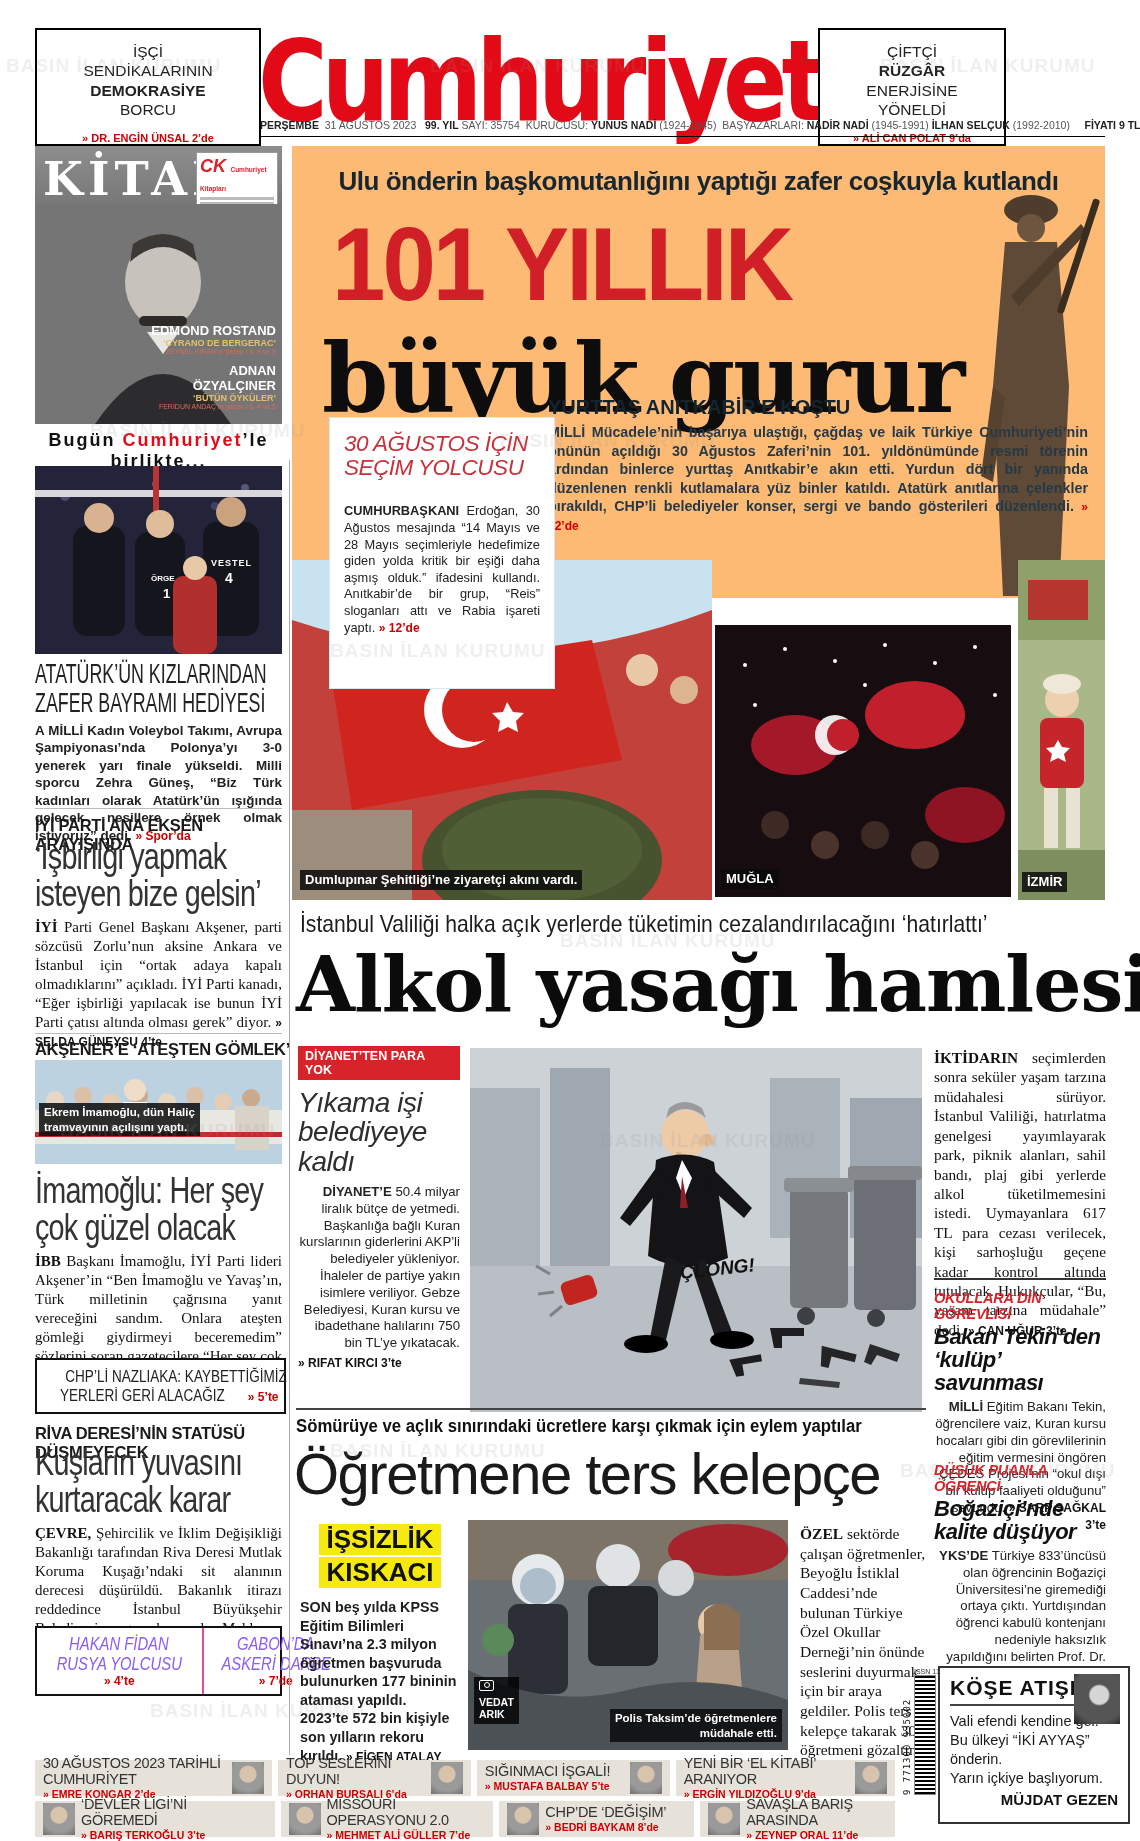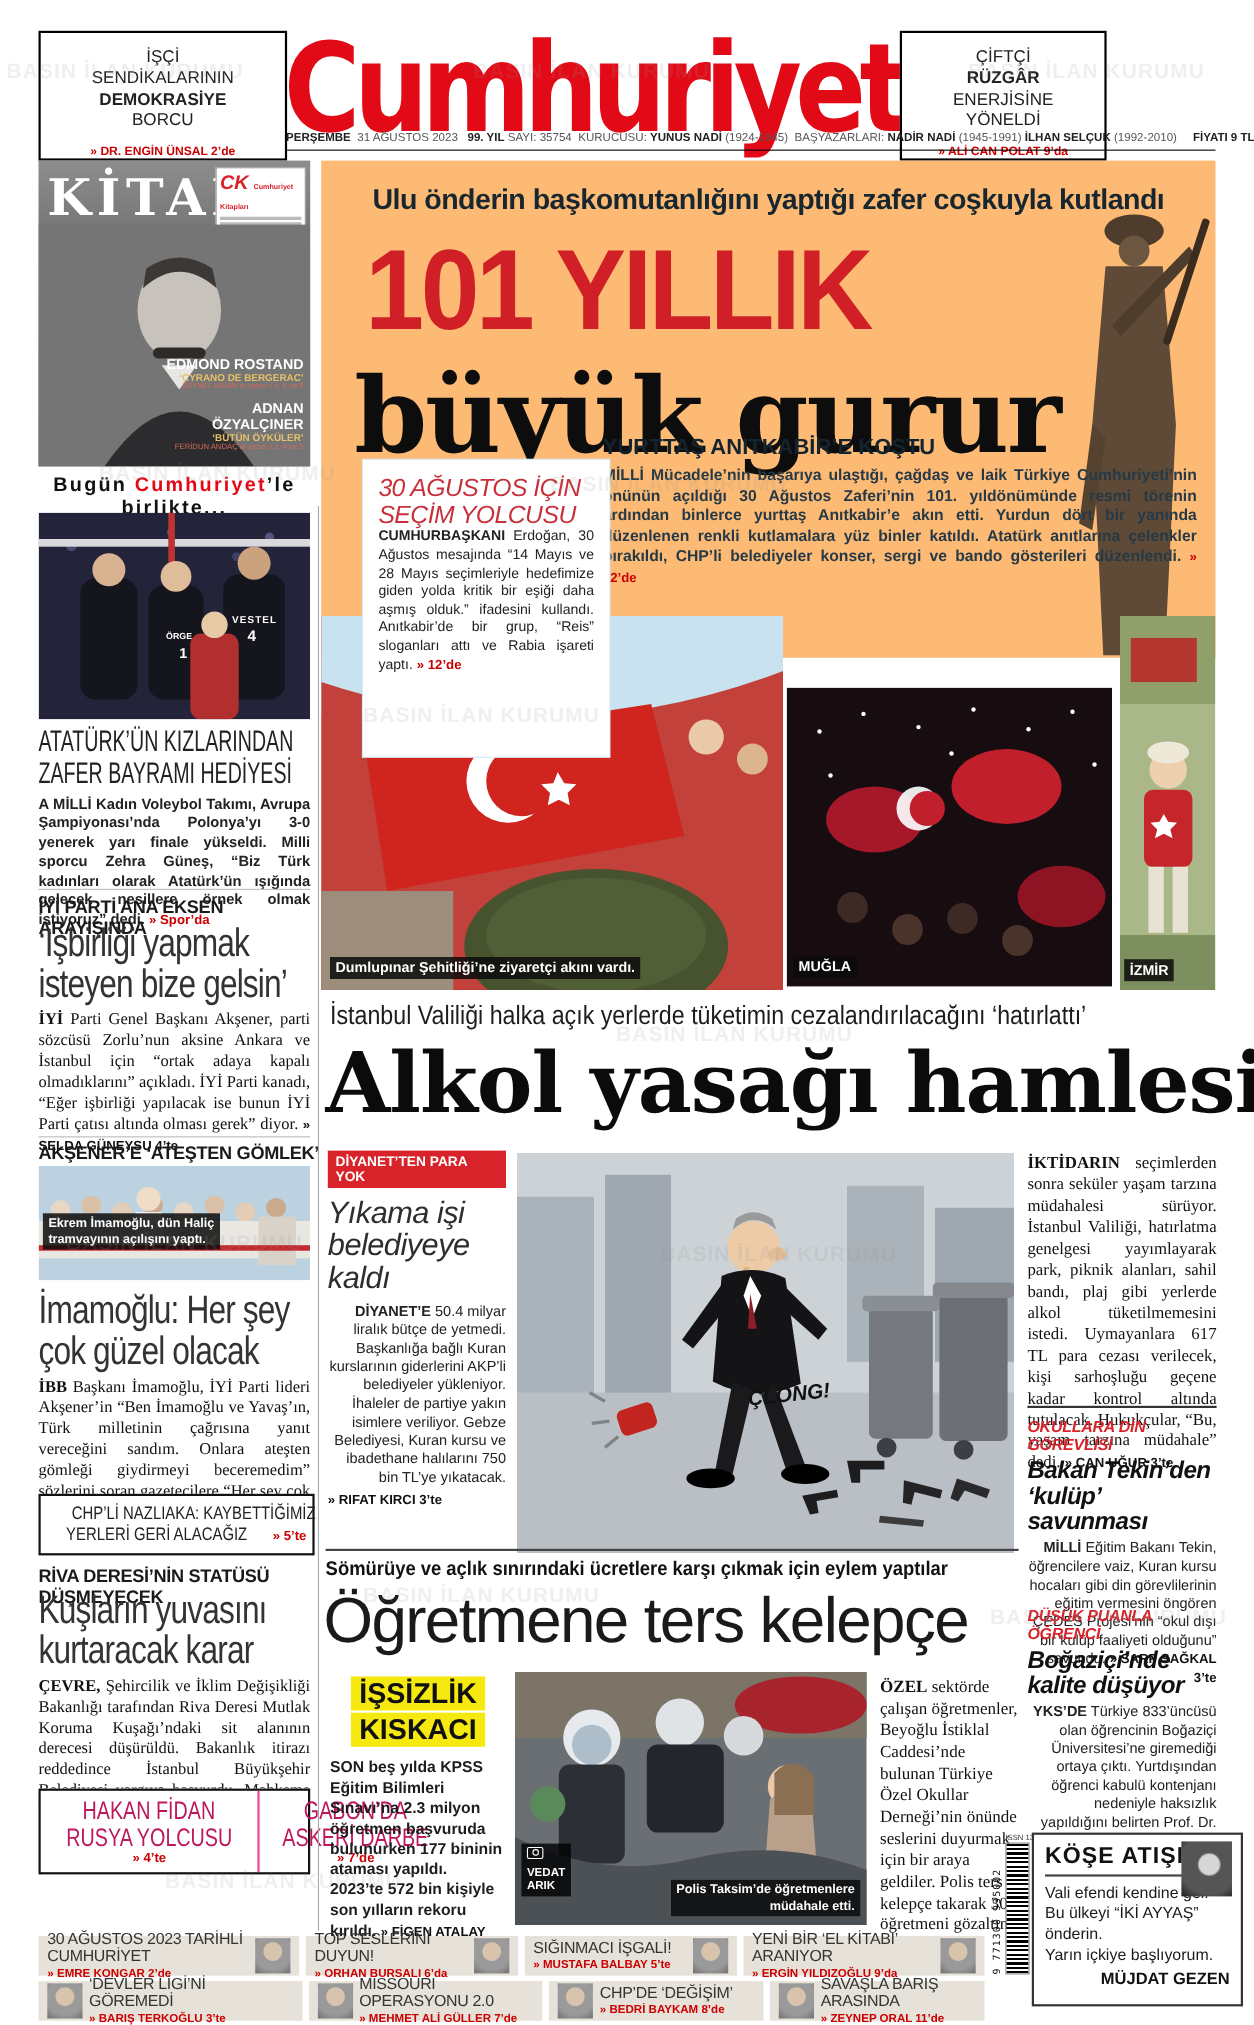--- a/index.html
+++ b/index.html
@@ -62,21 +62,21 @@
   .cap-big{font-size:13px;}
   
   .lead-blue{background:#fdba74;}
   .lead-kicker{font-size:26px;font-weight:bold;color:#18262f;text-align:center;letter-spacing:-0.5px;}
   .lead-red{font-family:"Liberation Sans",sans-serif;font-weight:900;font-size:96px;color:#d01f26;
             letter-spacing:-3px;line-height:1;transform:scaleY(1.08);transform-origin:0 0;white-space:nowrap;}
   .lead-black{font-family:"DejaVu Serif",serif;font-weight:bold;font-size:95px;color:#0d0d0d;
               letter-spacing:-2px;line-height:1;white-space:nowrap;}
   .lead-card{background:#fff;padding:14px 14px 10px 14px;box-shadow:0 0 0 1px #d6e6f2;}
   .card-title{color:#c8303c;font-size:22.5px;font-style:italic;line-height:1.05;letter-spacing:-0.5px;}
-  .card-body{font-size:12.8px;line-height:1.3;color:#222;text-align:justify;margin-top:0;}
+  .card-body{font-size:12.8px;line-height:1.3;color:#222;text-align:justify;margin-top:24px;}
   .lead-right-title{font-size:20px;font-weight:bold;color:#14242f;}
   .lead-right-body{font-size:14.3px;font-weight:bold;color:#263947;line-height:1.3;text-align:justify;margin-top:4px;}
   
   .alkol-kicker{font-size:24px;color:#1c1c1c;}
   .alkol-kicker .ln{display:inline-block;transform:scaleX(.88);transform-origin:0 50%;white-space:nowrap;}
   .alkol-head{font-family:"DejaVu Serif",serif;font-weight:bold;font-size:76px;color:#0b0b0b;
               letter-spacing:-1px;white-space:nowrap;}
   .redlabel{display:inline-block;background:#d8232a;color:#fff;font-weight:bold;font-size:12.5px;padding:3px 7px;}
   .ital-head{font-size:28px;font-style:italic;color:#2e2e2e;line-height:1.05;letter-spacing:-0.5px;}
   .smallbody{font-size:13.2px;line-height:1.27;color:#222;text-align:right;}
@@ -108,21 +108,21 @@
   .cell{background:#e7e2d9;display:flex;align-items:center;gap:6px;padding:2px 8px;height:36px;box-sizing:border-box;}
   .cell .ct{flex:1;}
   .cell .title{font-size:14.5px;color:#333;letter-spacing:-0.3px;line-height:1.05;display:block;}
   .cell .sig-red{font-size:10.5px;display:block;margin-top:1px;}
   .av{width:32px;height:32px;flex:0 0 32px;
       background:radial-gradient(circle at 50% 38%,#d8c3ac 0 8px,#9a9a9a 9px 65%,#6f6f6f);}
   
   .minibox{border:2px solid #111;display:flex;text-align:center;background:#fff;}
   .minibox .half{flex:1;padding:6px 2px;}
   .minibox .half+.half{border-left:2px solid #ec4899;}
-  .minibox .mcaps{font-size:23px;color:#be185d;line-height:1.05;}
+  .minibox .mcaps{font-size:19px;color:#8b5cf6;line-height:1.05;font-style:italic;}
   .minibox .mcaps .ln{display:inline-block;transform:scaleX(.78);transform-origin:50% 50%;white-space:nowrap;}
   .nazbox{border:2px solid #111;text-align:center;padding:7px 4px;background:#fff;}
   .nazbox .ncaps{font-size:16.5px;color:#222;line-height:1.15;}
   .nazbox .ncaps .ln{display:inline-block;transform:scaleX(.82);transform-origin:50% 50%;white-space:nowrap;}
 </style>
 </head>
 <body>
 
 <div class="page">
 

